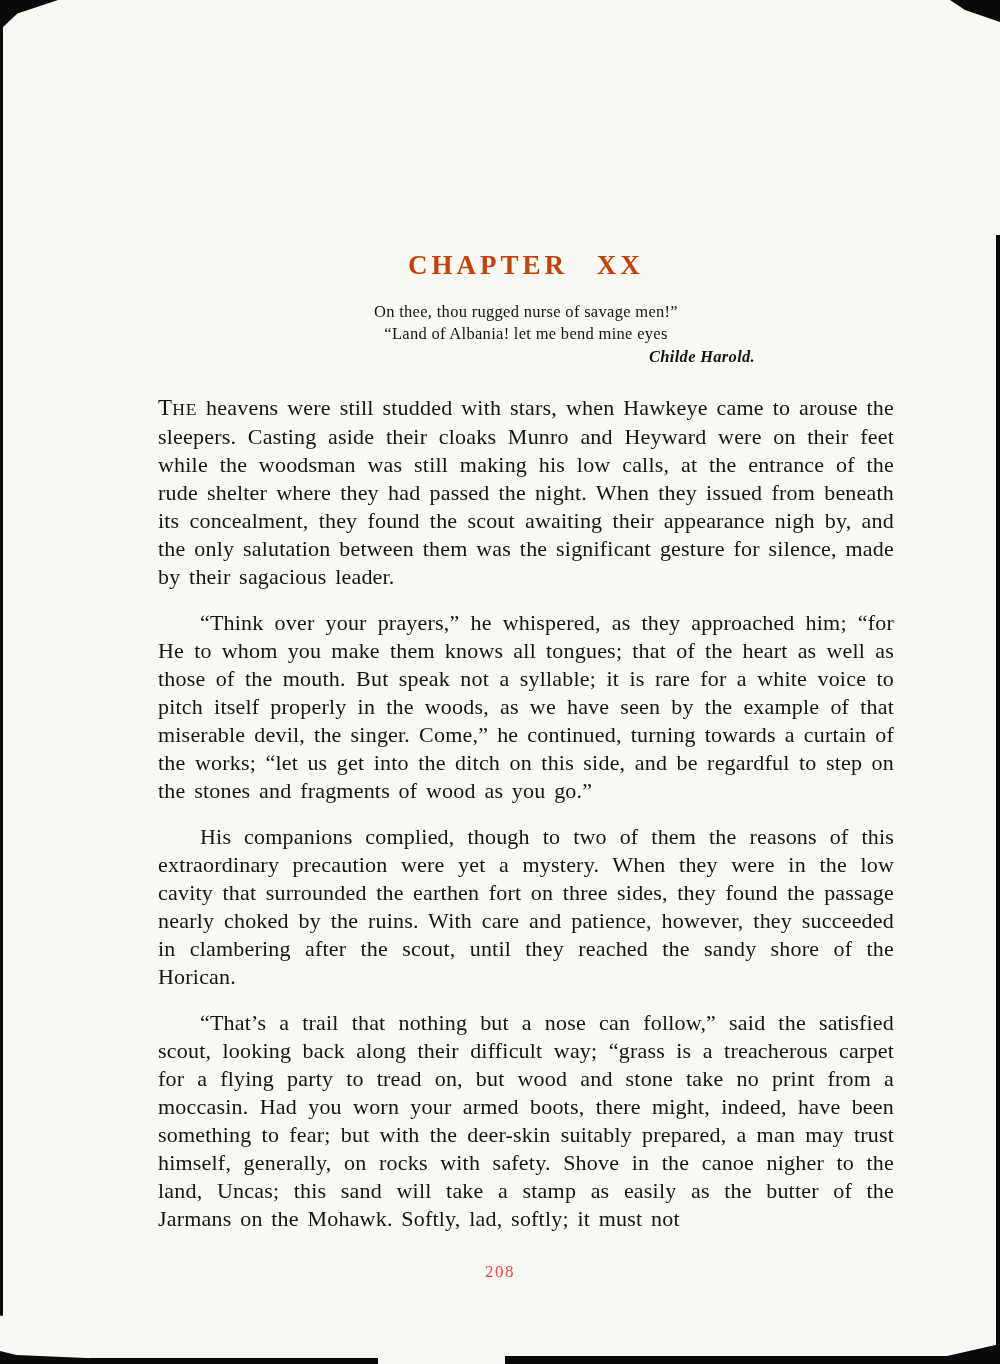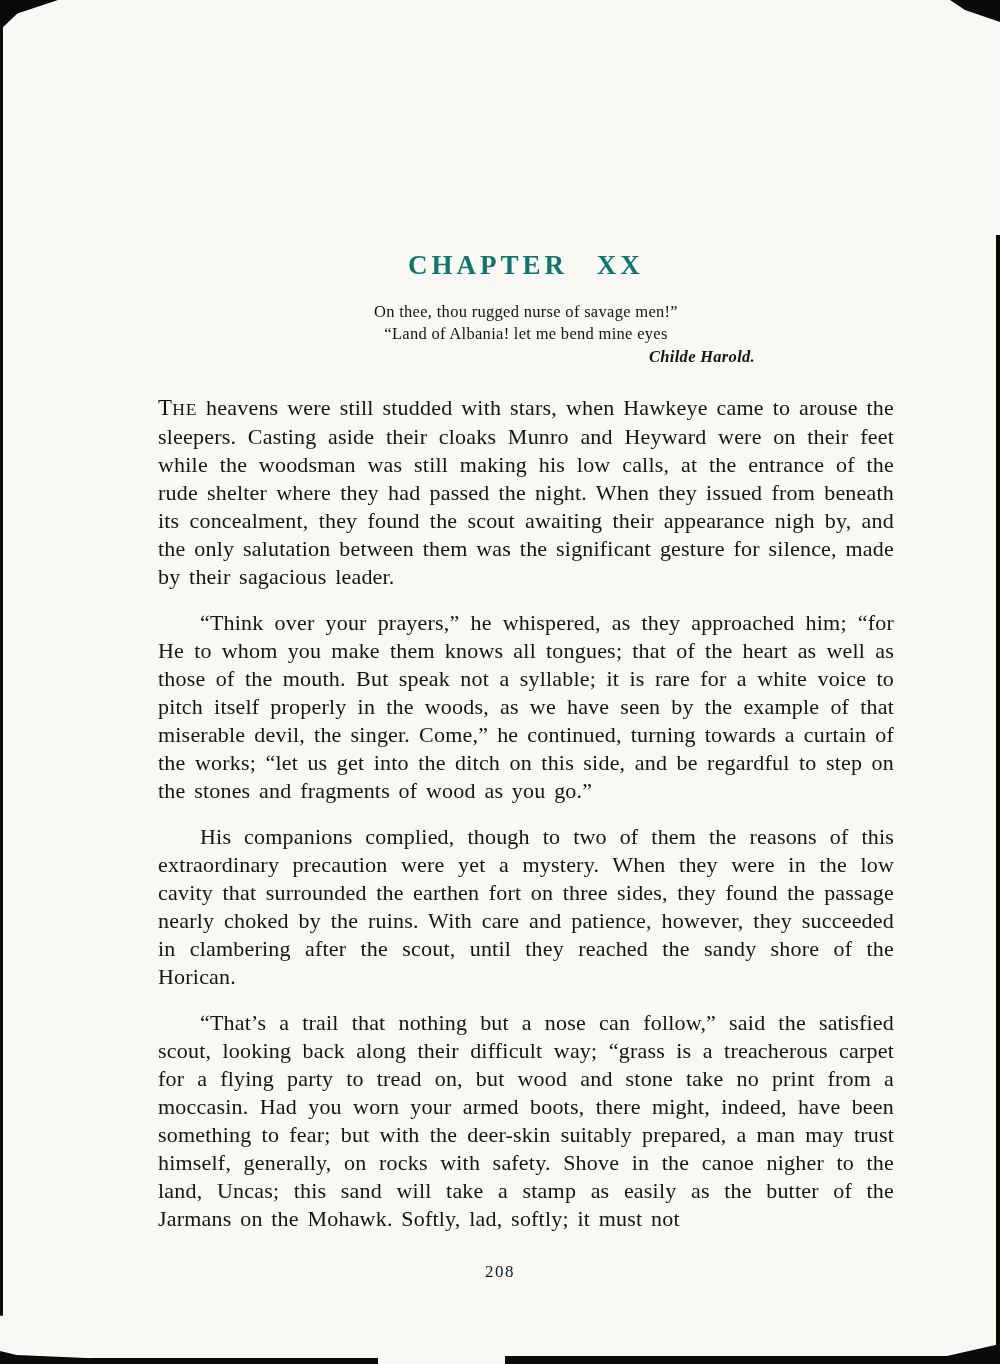--- a/index.html
+++ b/index.html
@@ -24,21 +24,21 @@
     width: 772px;
   }
   .chapter-heading {
     margin: 0;
     padding-top: 250px;
     text-align: center;
     font-size: 27px;
     font-weight: bold;
     letter-spacing: 4px;
     word-spacing: 18px;
-    color: #0f766e;
+    color: #c2410c;
   }
   .epigraph {
     margin-top: 20px;
     text-align: center;
     font-size: 16.5px;
     line-height: 22px;
     letter-spacing: 0.3px;
   }
   .epigraph-inner {
     display: inline-block;
@@ -75,21 +75,21 @@
     letter-spacing: 0.8px;
   }
   .page-number {
     position: absolute;
     left: 0;
     right: 0;
     top: 1262px;
     text-align: center;
     font-size: 17px;
     letter-spacing: 1.5px;
-    color: #0f172a;
+    color: #ef4444;
   }
   
   .artifact { position: absolute; background: #0a0a0a; }
   .art-top-left {
     left: 0; top: 0; width: 58px; height: 30px;
     clip-path: polygon(0 0, 100% 0, 30% 45%, 0 100%);
   }
   .art-top-right {
     right: 0; top: 0; width: 50px; height: 22px;
     clip-path: polygon(0 0, 100% 0, 100% 100%, 30% 45%);

